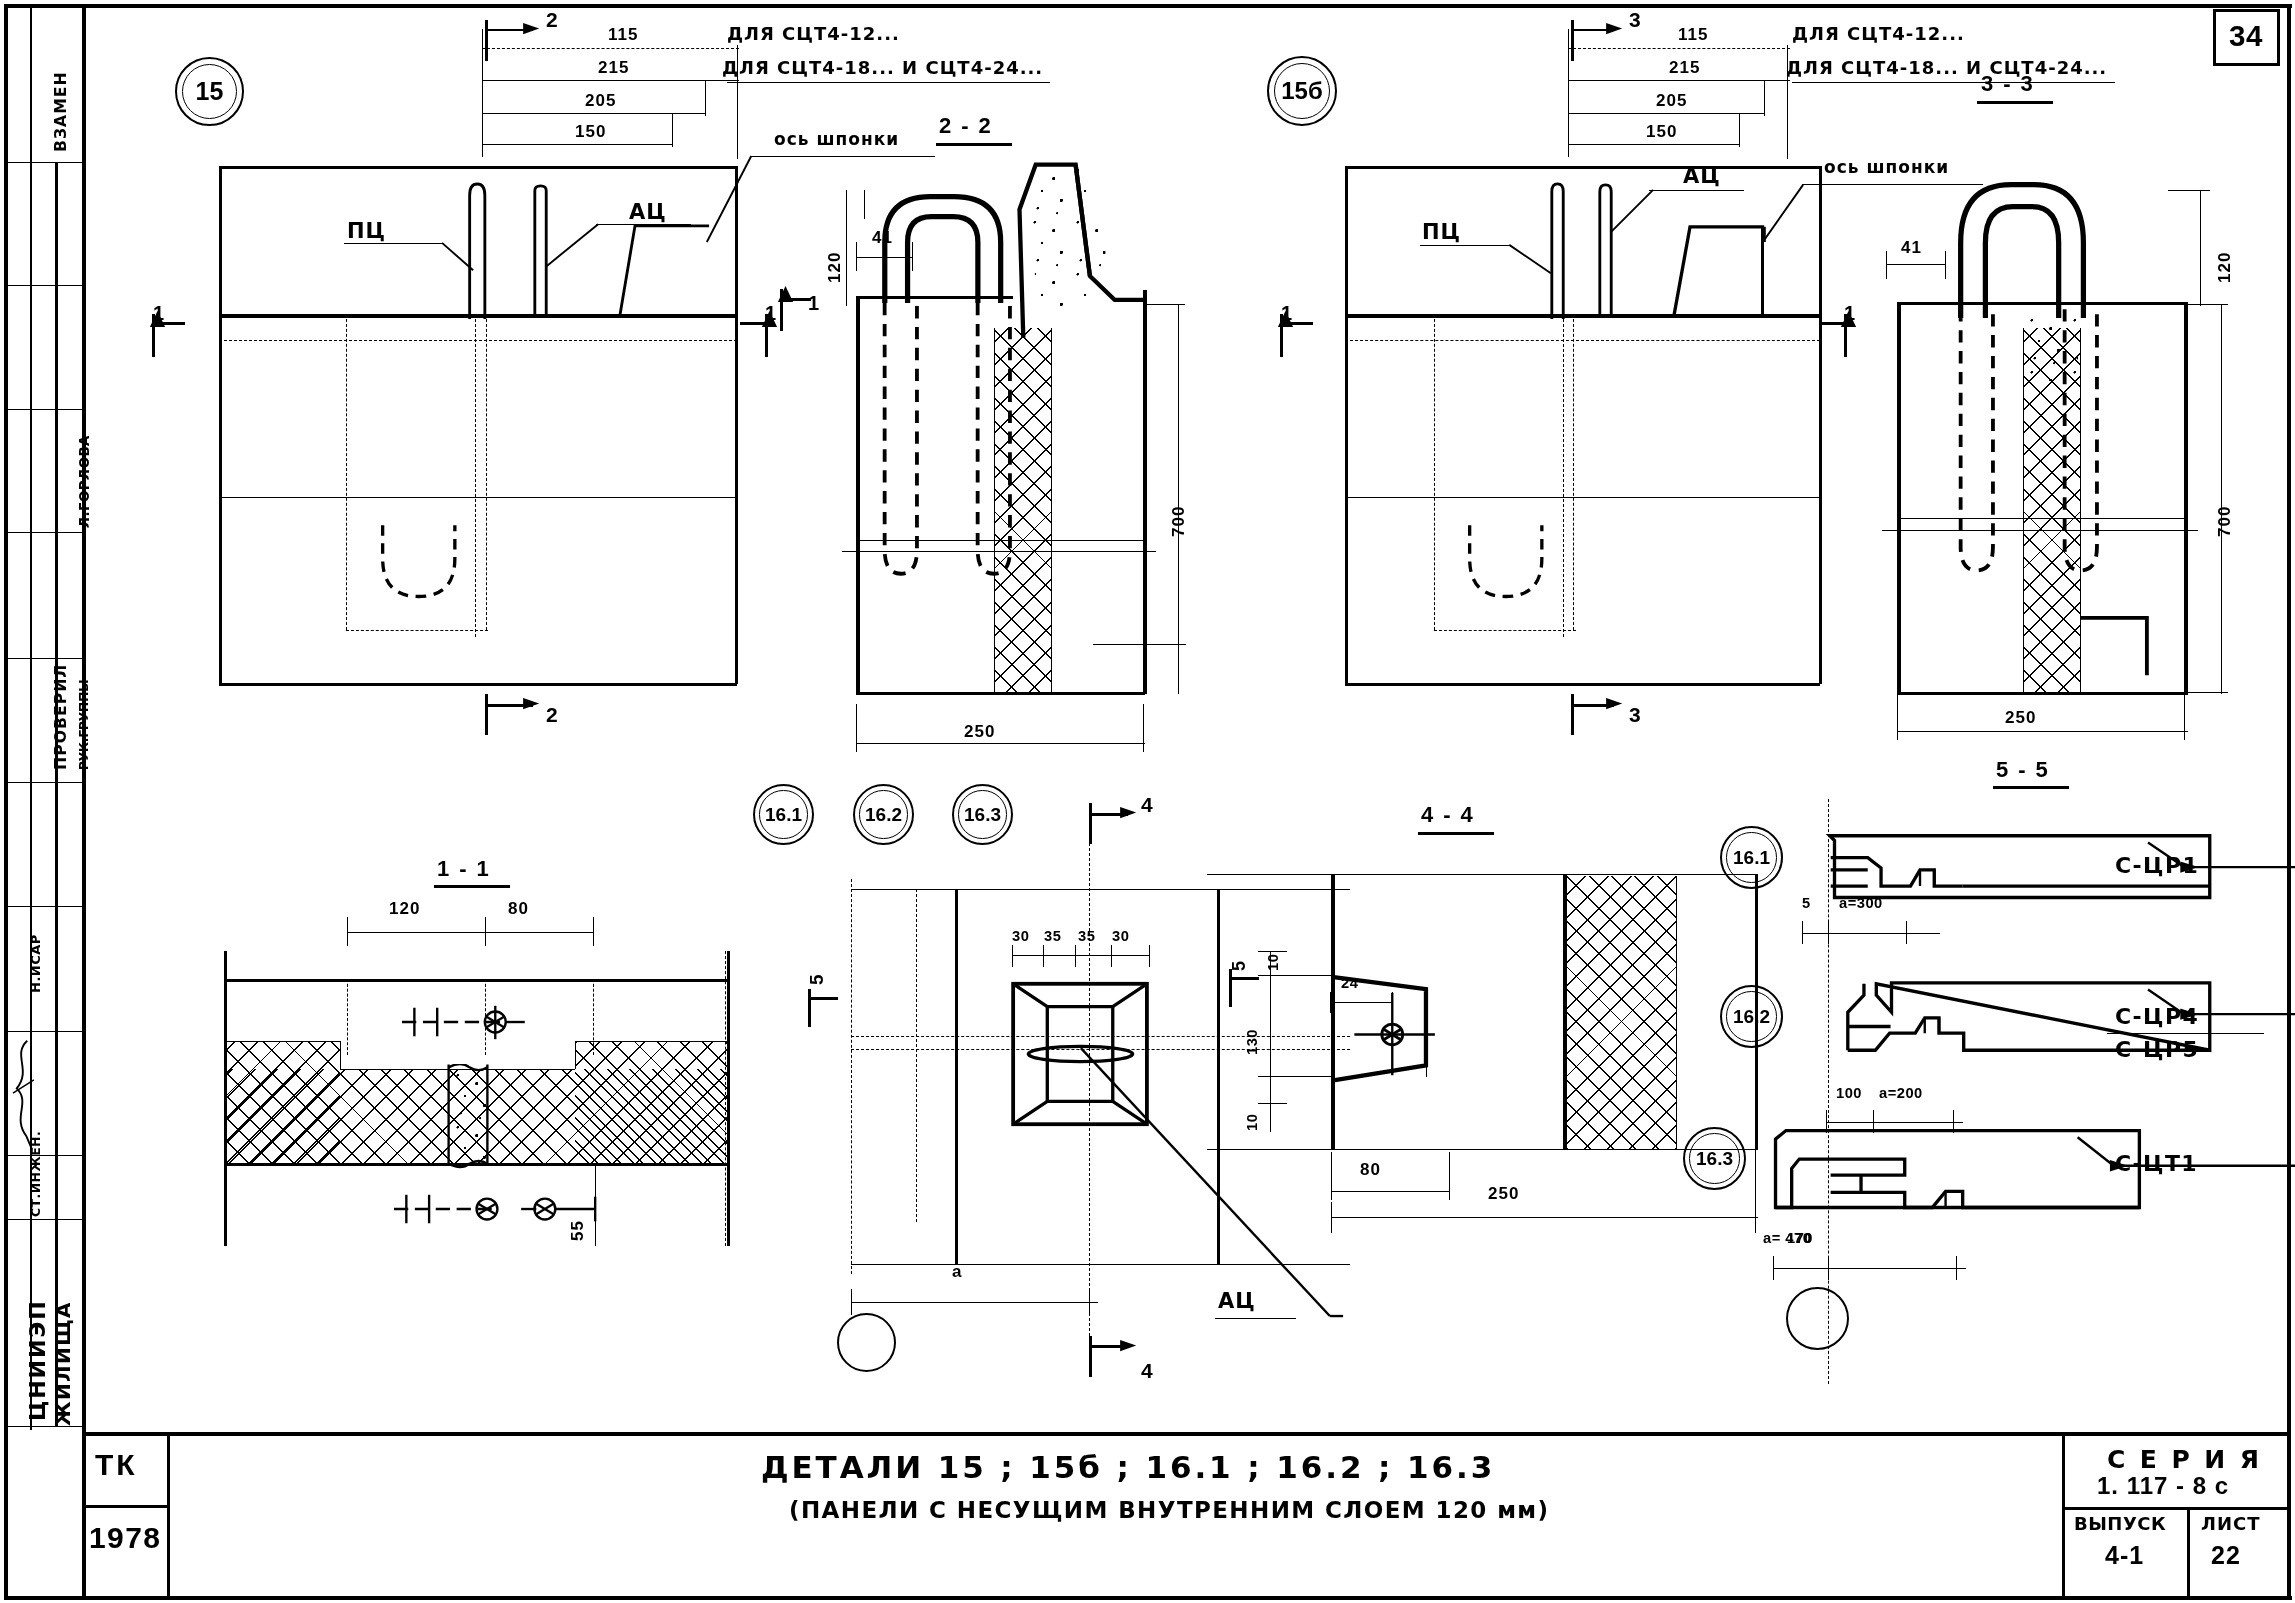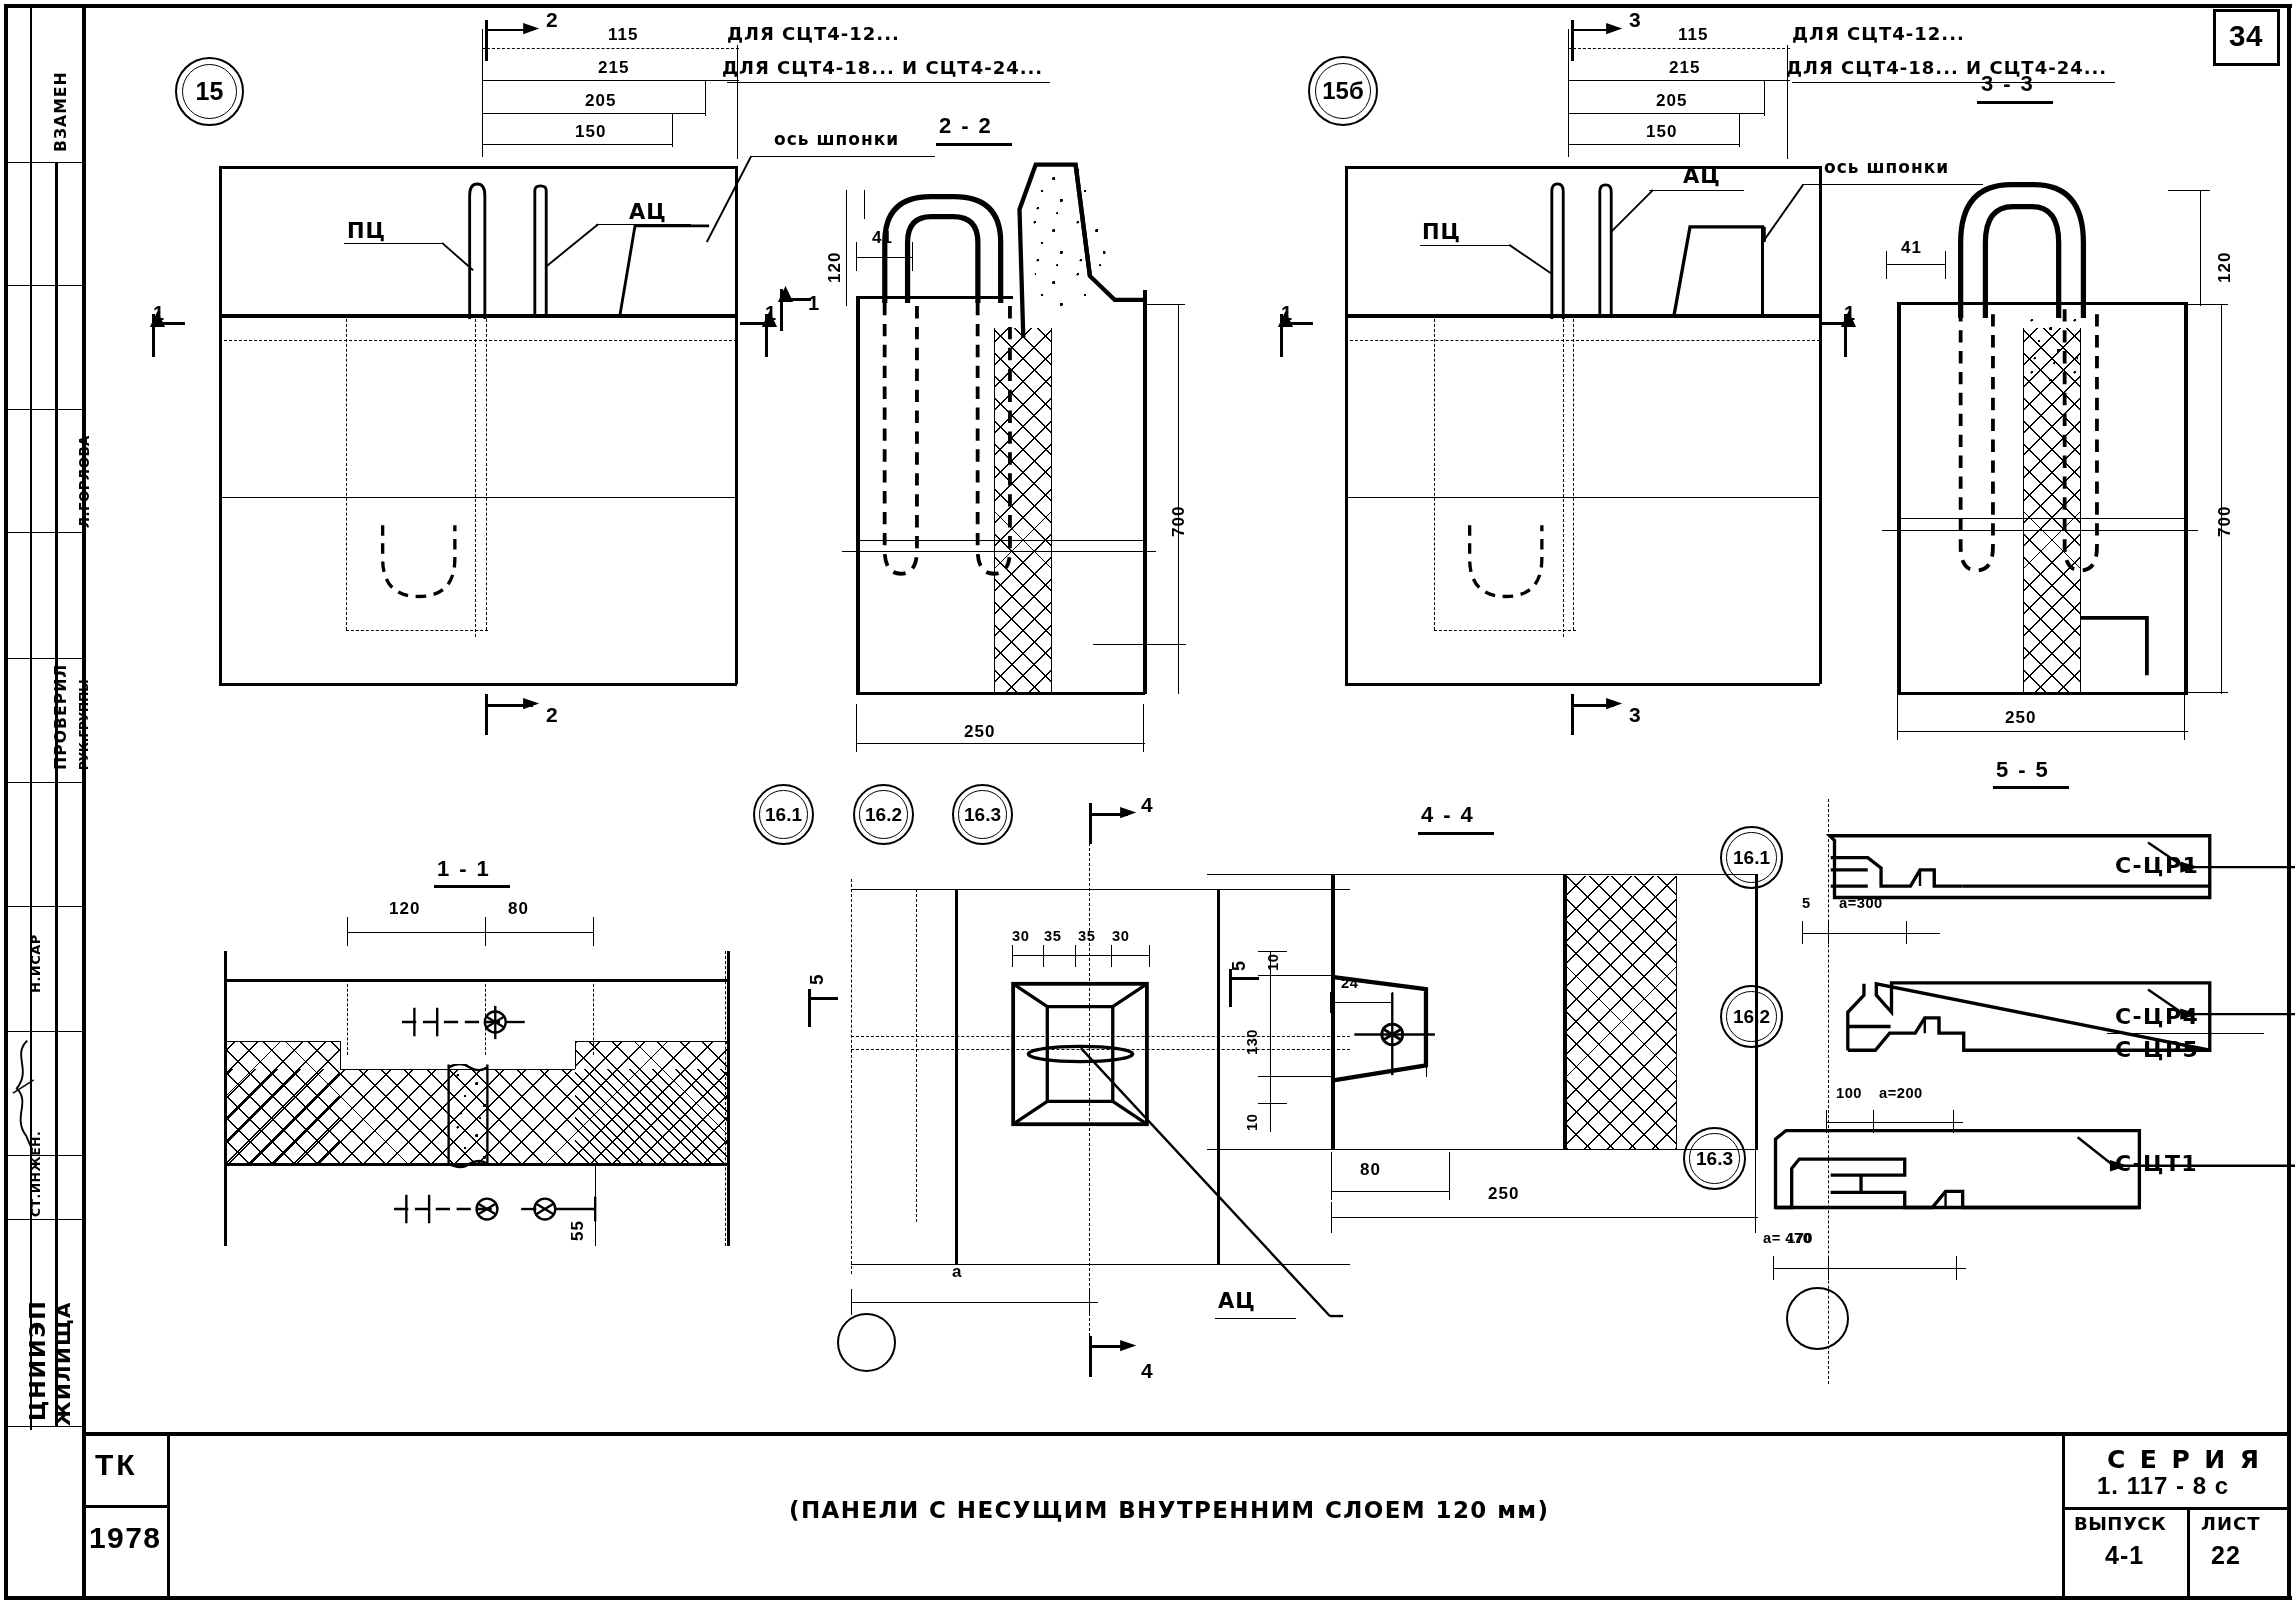--- a/index.html
+++ b/index.html
@@ -234,21 +234,21 @@
   <span class="txt dim rot90" style="left:1169px;top:537px;">700</span>
   <div class="ln v" style="left:1178px;top:304px;height:390px;"></div>
   <div class="ln h" style="left:1147px;top:304px;width:38px;"></div>
   <div class="ln h" style="left:1093px;top:644px;width:93px;"></div>
 
   <span class="txt dim" style="left:964px;top:722px;">250</span>
   <div class="ln h" style="left:856px;top:743px;width:289px;"></div>
   <div class="ln v" style="left:856px;top:704px;height:48px;"></div>
   <div class="ln v" style="left:1143px;top:704px;height:48px;"></div>
 
-  <div class="balloon" style="left:1308px;top:56px;width:70px;height:70px;font-size:24px;">
+  <div class="balloon" style="left:1267px;top:56px;width:70px;height:70px;font-size:24px;">
     <div class="inner" style="left:4.8px;top:4.8px;right:4.8px;bottom:4.8px;"></div>
     <span style="position:relative;">15б</span>
   </div>
 
   <div class="ln v5" style="left:1571px;top:20px;height:41px;"></div>
   <div class="ln h5" style="left:1571px;top:28.5px;width:43px;"></div>
   <svg style="position:absolute;left:1606px;top:21px;width:22px;height:17px;" viewBox="0 0 46 36" width="22" height="17">
     <polygon points="0,4 34,16 0,28" fill="#000"></polygon>
   </svg>
   <span class="txt num" style="left:1629px;top:7.6px;font-size:21px;">3</span>
@@ -654,20 +654,21 @@
   <div class="ln v" style="left:1956px;top:1256px;height:24px;"></div>
 
   <div class="balloon" style="left:1786px;top:1287px;width:63px;height:63px;"></div>
 
   <div class="ln h8" style="left:82px;top:1432px;width:2206px;"></div>
   <div class="ln v5" style="left:167px;top:1432px;height:164px;"></div>
   <div class="ln h5" style="left:82px;top:1505px;width:87px;"></div>
   <span class="txt num" style="left:95px;top:1448px;font-size:30px;letter-spacing:2.9px;">ТК</span>
   <span class="txt num" style="left:89px;top:1521px;font-size:30px;letter-spacing:1.4px;">1978</span>
 
+  <span class="txt cyr" style="left:761px;top:1449px;font-size:31px;font-weight:700;letter-spacing:2.9px;">ДЕТАЛИ   15 ;  15б ;  16.1 ;  16.2 ; 16.3</span>
   <span class="txt cyr" style="left:789px;top:1497px;font-size:23px;font-weight:700;letter-spacing:1.4px;">(ПАНЕЛИ С НЕСУЩИМ ВНУТРЕННИМ СЛОЕМ 120 мм)</span>
 
   <div class="ln v5" style="left:2062px;top:1432px;height:164px;"></div>
   <div class="ln h5" style="left:2062px;top:1507px;width:225px;"></div>
   <div class="ln v5" style="left:2187px;top:1507px;height:89px;"></div>
   <span class="txt cyr" style="left:2107px;top:1445px;font-size:25px;font-weight:700;letter-spacing:2.9px;">С Е Р И Я</span>
   <span class="txt num" style="left:2097px;top:1472px;font-size:24px;letter-spacing:1px;">1. 117 - 8 с</span>
   <span class="txt cyr" style="left:2074px;top:1513px;font-size:18px;font-weight:700;letter-spacing:0.5px;">ВЫПУСК</span>
   <span class="txt num" style="left:2105px;top:1541px;font-size:25px;letter-spacing:1px;">4-1</span>
   <span class="txt cyr" style="left:2201px;top:1513px;font-size:18px;font-weight:700;letter-spacing:1px;">ЛИСТ</span>

